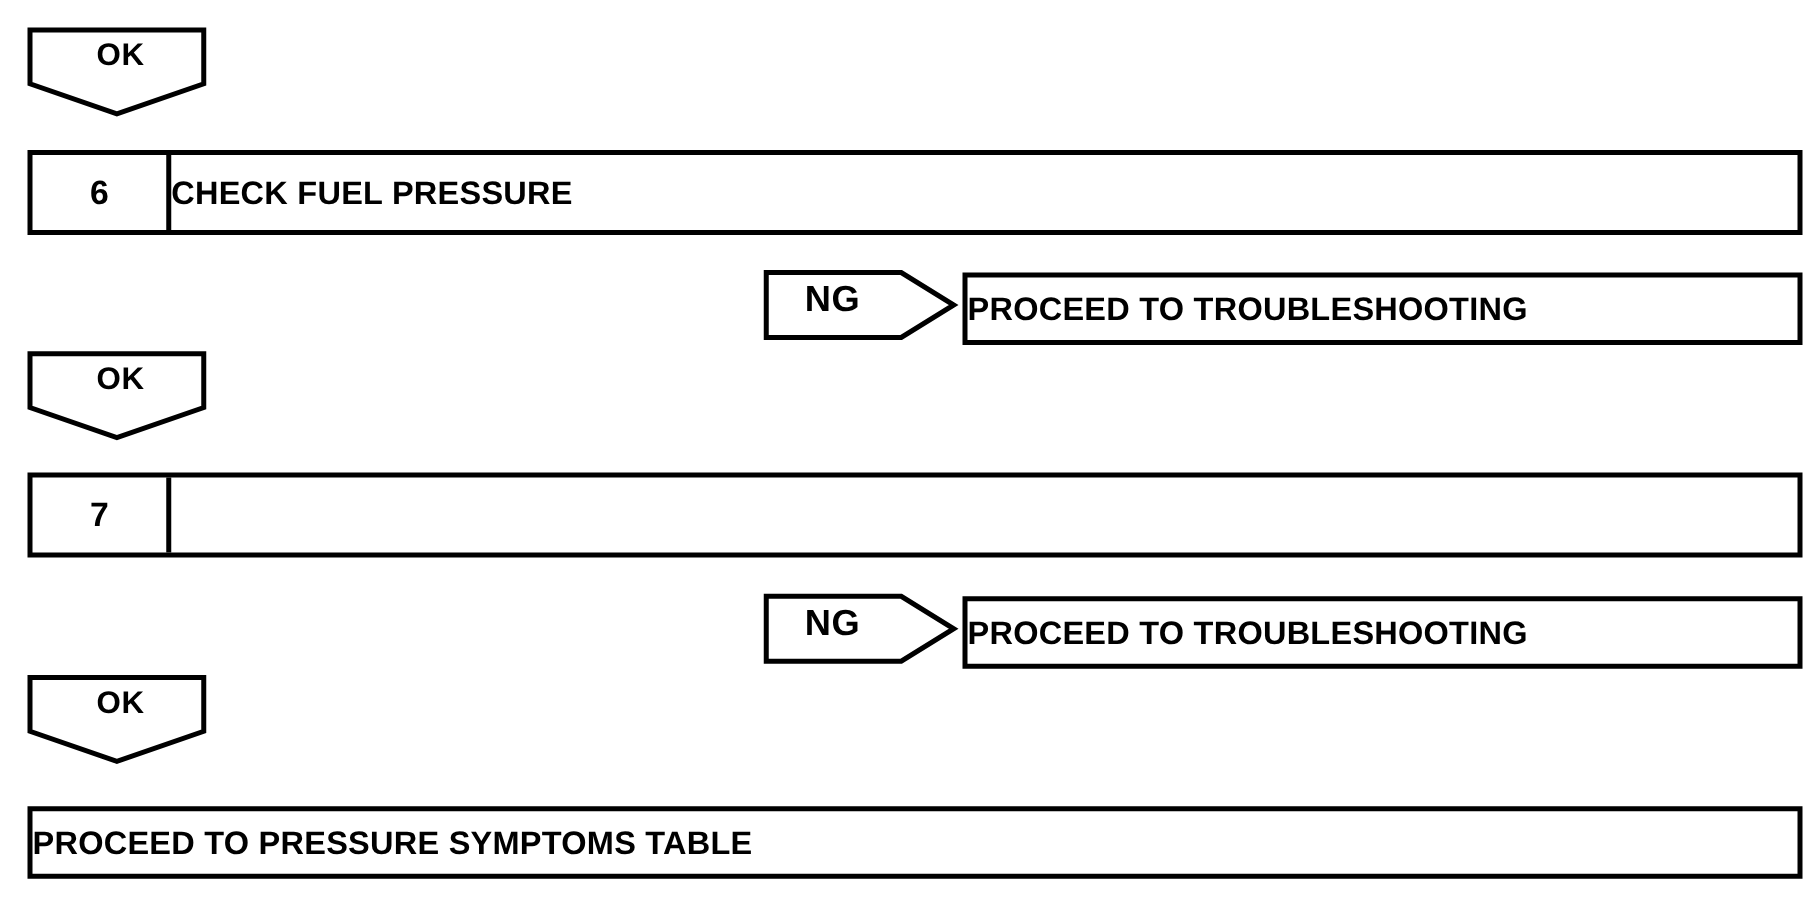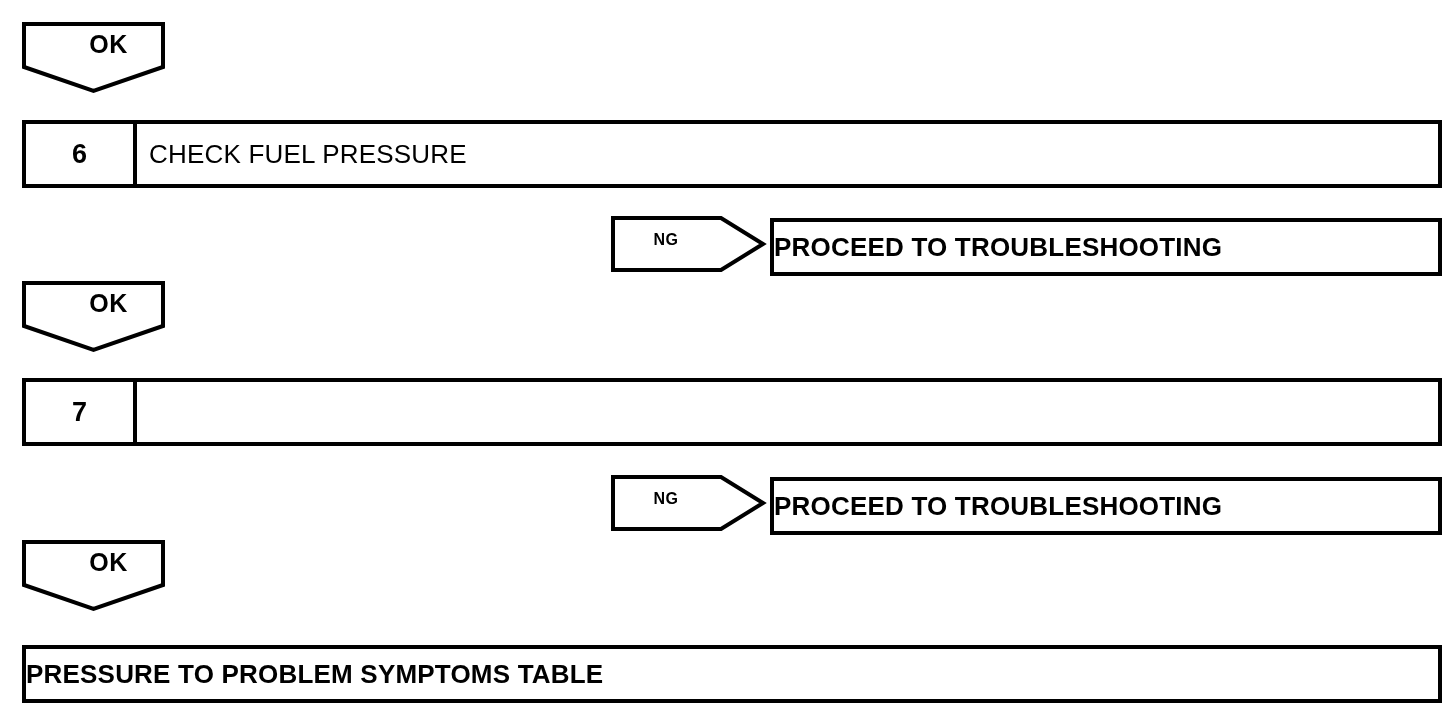--- a/index.html
+++ b/index.html
@@ -32,21 +32,21 @@
   }
   .ok-flag svg {
     display: block;
     width: 100%;
     height: 100%;
     overflow: visible;
   }
   .ok-flag .flag-label {
     position: absolute;
     top: 0;
-    left: 12px;
+    left: 0;
     width: 143px;
     height: 45px;
     display: flex;
     align-items: center;
     justify-content: center;
     font-size: 25px;
     font-weight: bold;
     letter-spacing: 0.5px;
     color: #000000;
     padding-left: 6px;
@@ -66,21 +66,21 @@
   }
   .ng-flag .flag-label {
     position: absolute;
     top: 0;
     left: 0;
     width: 110px;
     height: 48px;
     display: flex;
     align-items: center;
     justify-content: center;
-    font-size: 16px;
+    font-size: 29px;
     font-weight: bold;
     letter-spacing: 0.5px;
     color: #000000;
   }
 
   
   .step-box {
     border: 4px solid #000000;
     display: flex;
     align-items: stretch;
@@ -94,23 +94,22 @@
     align-items: center;
     justify-content: center;
     font-size: 27px;
     font-weight: bold;
     color: #000000;
   }
   .step-title {
     flex: 1 1 auto;
     display: flex;
     align-items: center;
-    padding-left: 12px;
     font-size: 26px;
-    font-weight: normal;
+    font-weight: bold;
     letter-spacing: 0.2px;
     color: #000000;
     white-space: nowrap;
   }
 
   
   .result-box {
     border: 4px solid #000000;
     background: #ffffff;
     display: flex;
@@ -174,16 +173,16 @@
   </div>
 
   <div class="node ok-flag" style="left:22px; top:540px;">
     <svg viewBox="0 0 143 71" preserveAspectRatio="none">
       <polygon points="2,2 141,2 141,45 71.5,69 2,45" fill="#ffffff" stroke="#000000" stroke-width="4" stroke-linejoin="miter"></polygon>
     </svg>
     <div class="flag-label">OK</div>
   </div>
 
   <div class="node result-box" style="left:22px; top:645px; width:1420px; height:58px;">
-    <span>PRESSURE TO PROBLEM SYMPTOMS TABLE</span>
+    <span>PROCEED TO PRESSURE SYMPTOMS TABLE</span>
   </div>
 
 </div>
 
 </body></html>

